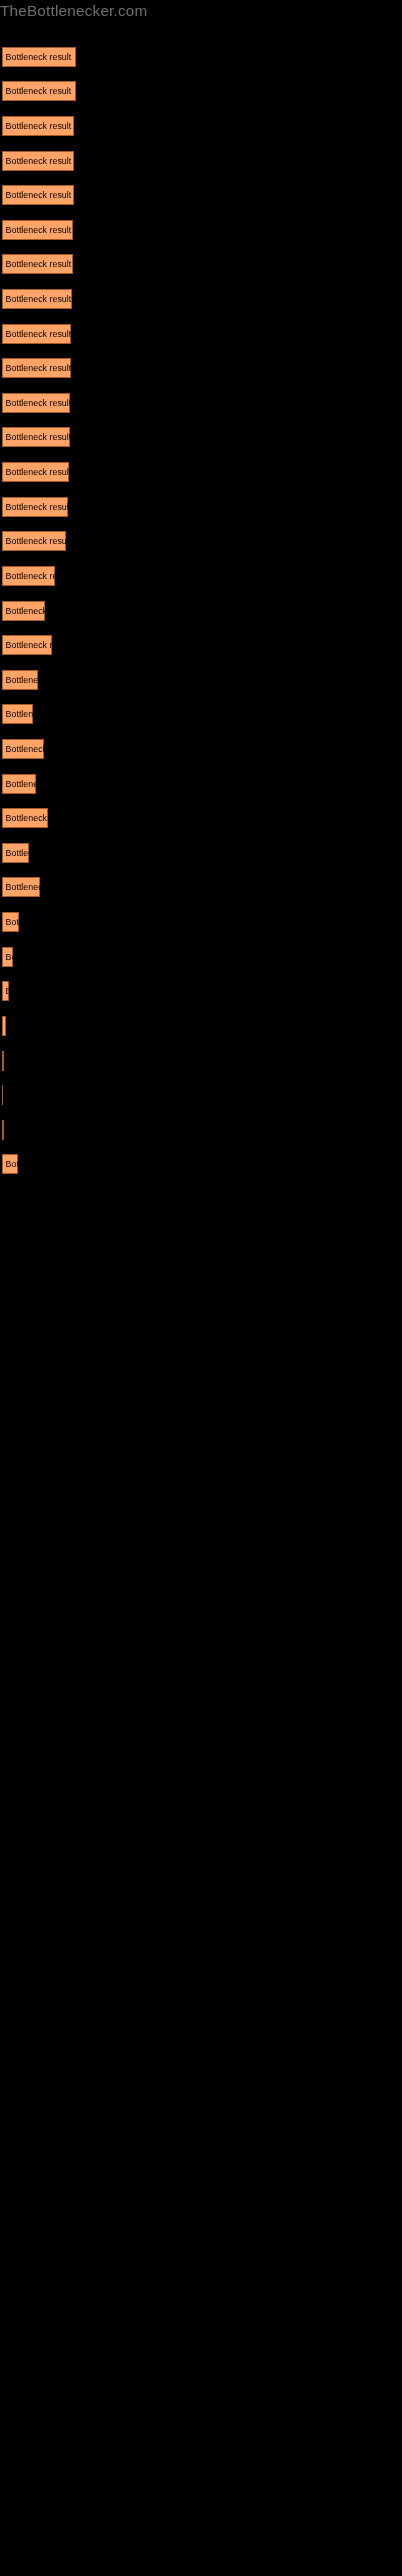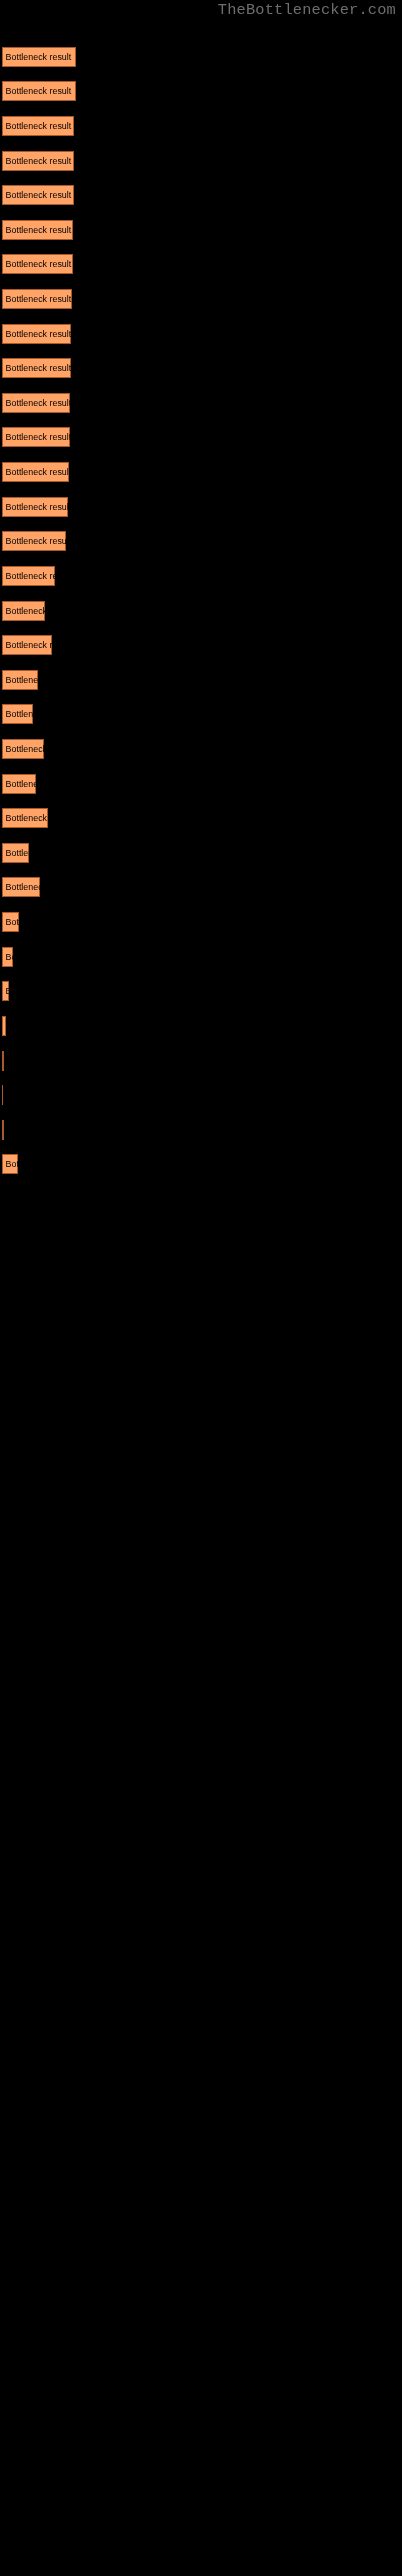--- a/index.html
+++ b/index.html
@@ -20,26 +20,26 @@
     inset: 0;
     width: 403px;
     height: 2576px;
     background: #000000;
   }
   #watermark {
     position: absolute;
     top: 0px;
     left: 0px;
     width: 396px;
-    text-align: right;
+    text-align: left;
     font-size: 15.3px;
     line-height: 21px;
     color: #6e6e6e;
     letter-spacing: 0.2px;
-    font-family: Liberation Mono, monospace;
+    font-family: Liberation Sans, sans-serif;
     white-space: nowrap;
     user-select: none;
   }
   .bar-row {
     position: absolute;
     left: 0;
     width: 403px;
     height: 35px;
   }
   .bar {

